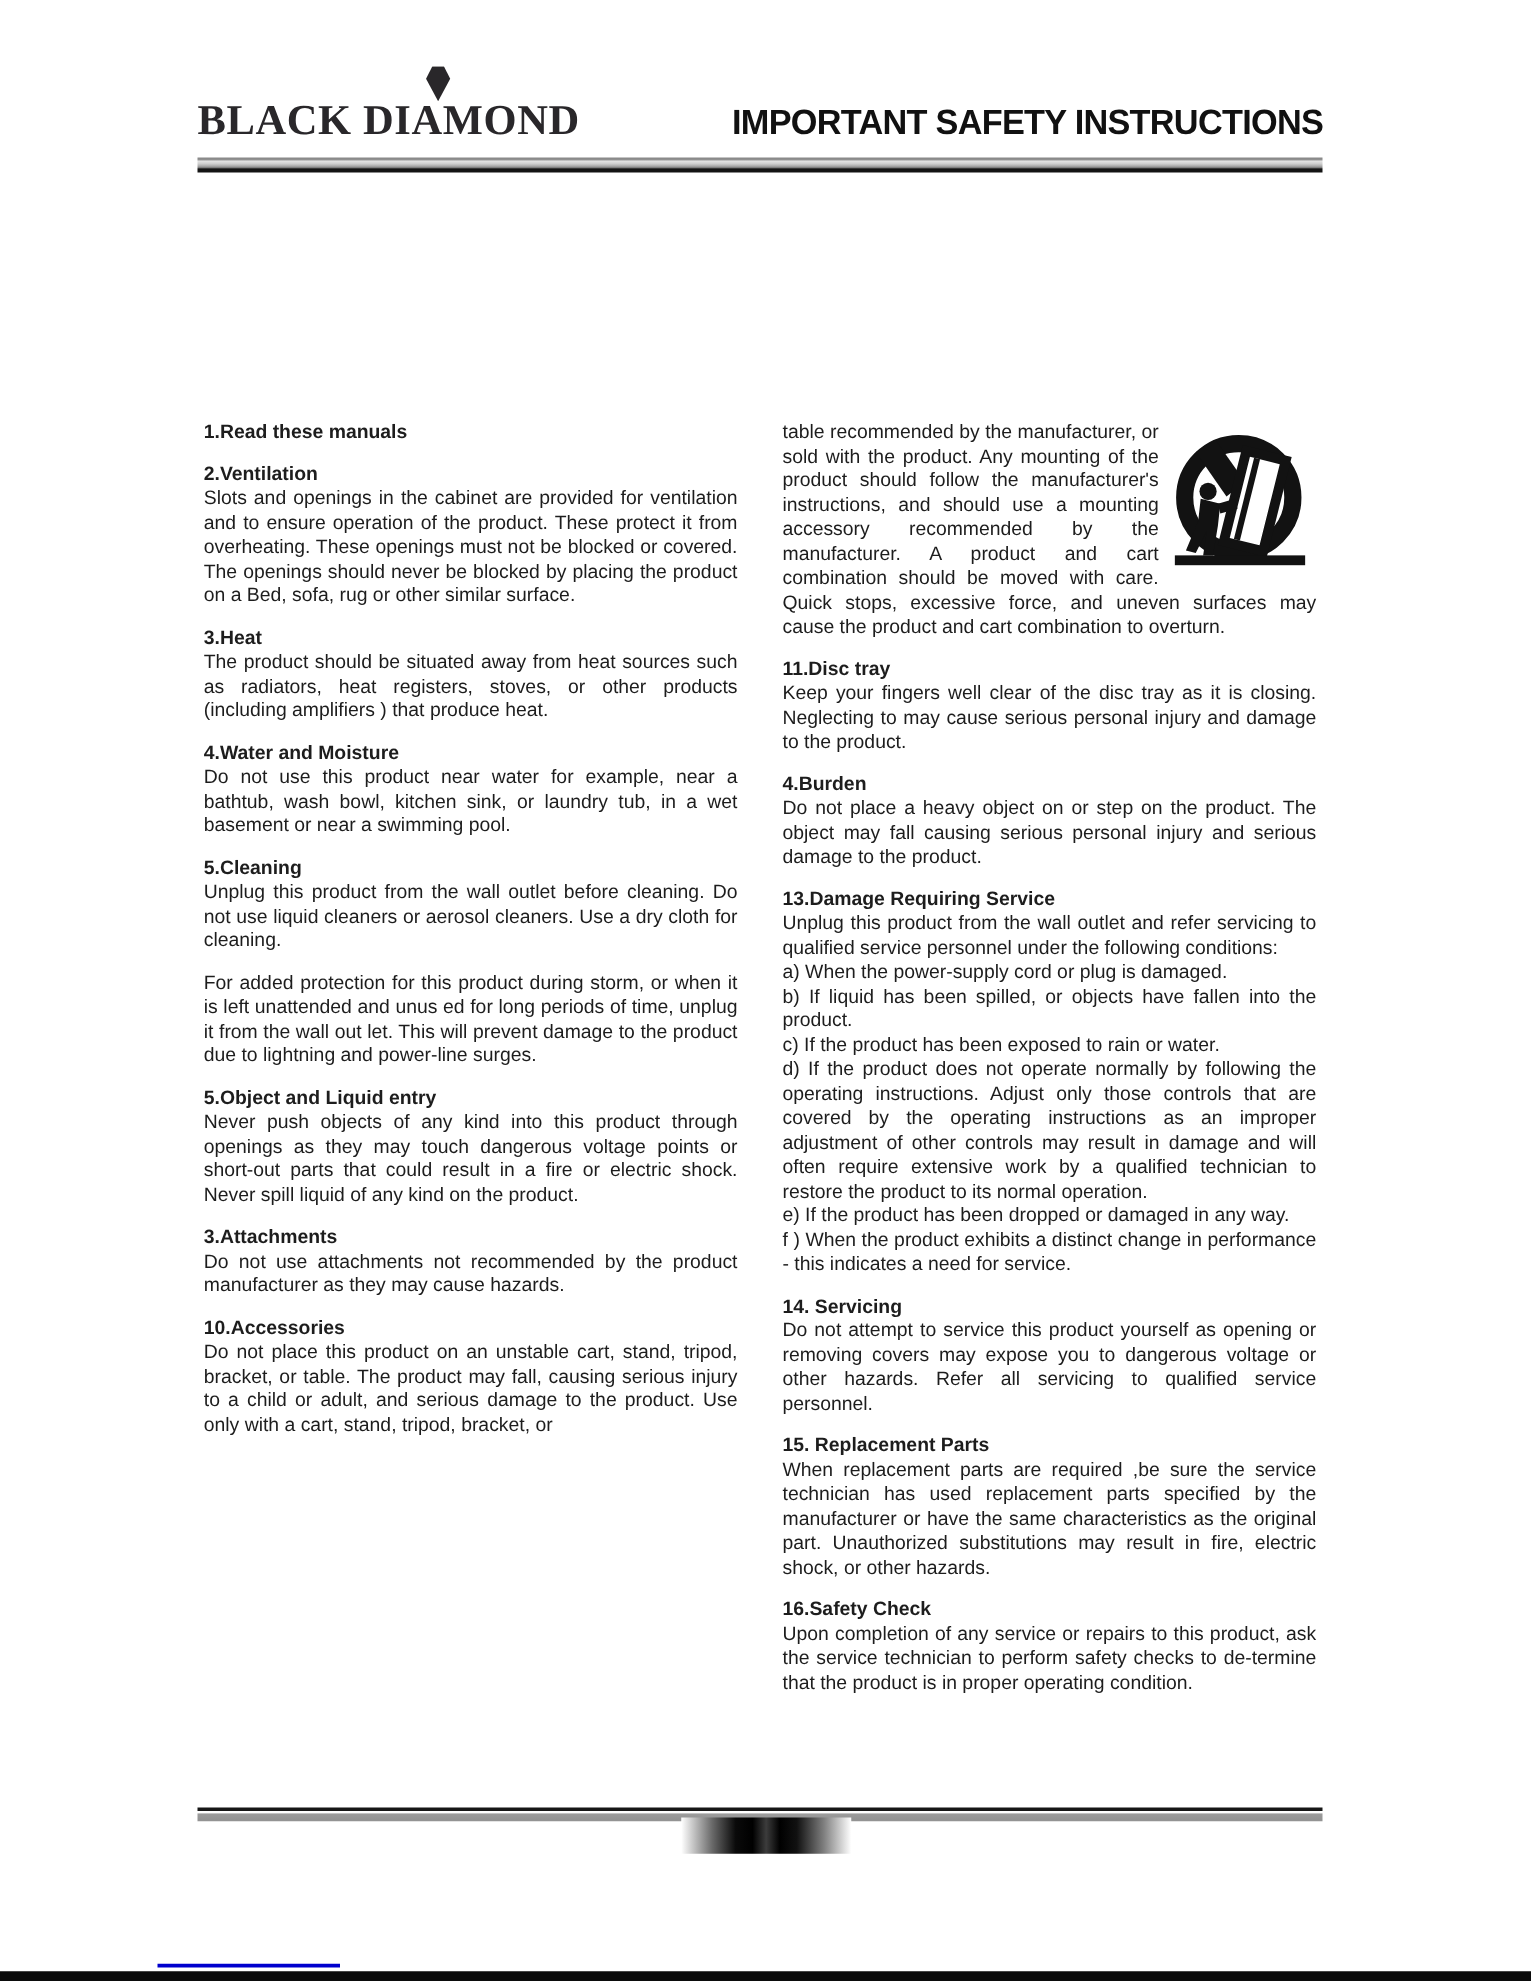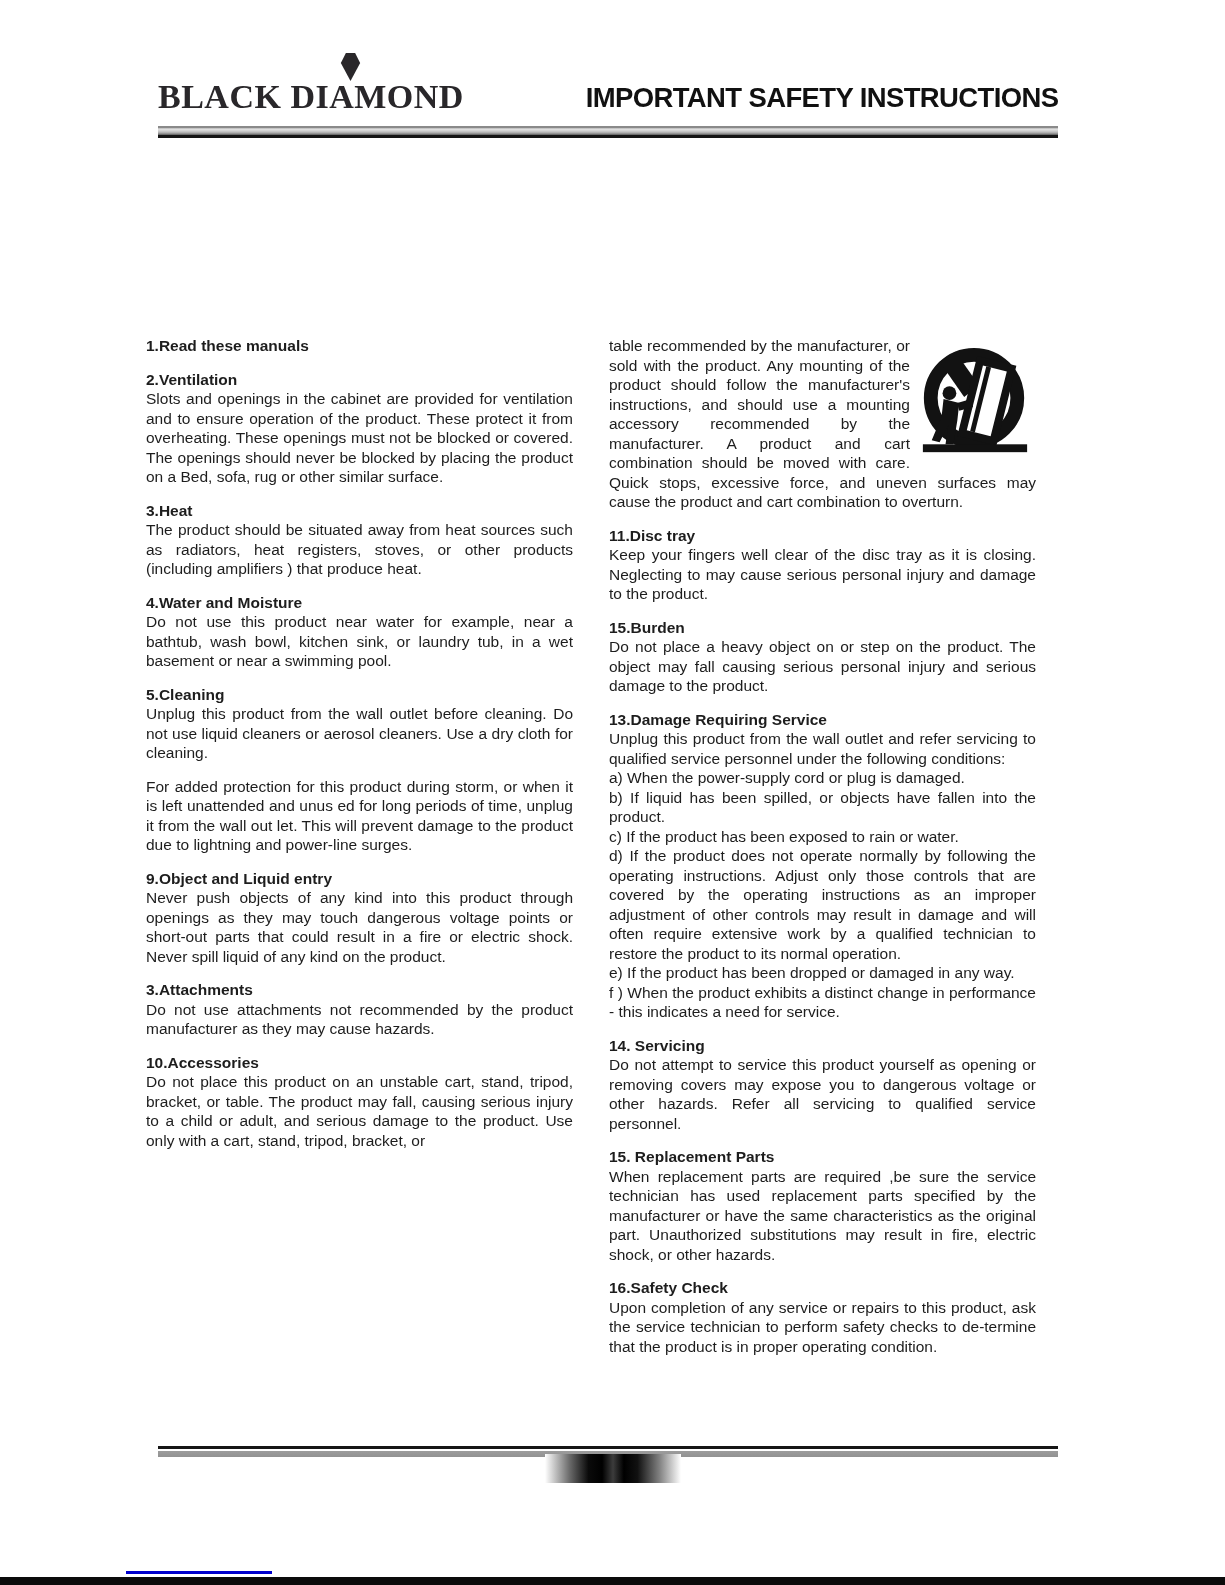--- a/index.html
+++ b/index.html
@@ -26,21 +26,21 @@
   .header-rule {
     position:absolute; top:126px; left:158px; width:900px; height:12px;
     background:linear-gradient(to bottom,
       #8a8a8a 0px, #8a8a8a 1.5px,
       #e3e3e3 3px, #cfcfcf 5px,
       #a8a8a8 7px, #6e6e6e 8.5px,
       #141414 9px, #141414 12px);
   }
   
   .columns {
-    position:absolute; top:336px; left:146px; width:890px;
+    position:absolute; top:336px; left:163px; width:890px;
     display:flex; gap:36px;
     font-size:15.5px; line-height:19.5px; text-align:justify;
   }
   .col { width:427px; }
   .section { margin:0 0 14px 0; }
   .heading { font-weight:bold; margin:0; }
   .body { margin:0; white-space:pre-line; }
   
   .cart-float { float:right; width:122px; height:134px; margin-left:4px; position:relative; }
   .cart-float svg { position:absolute; top:6px; left:2px; }
@@ -97,21 +97,21 @@
       <div class="section">
         <p class="heading">5.Cleaning</p>
         <p class="body">Unplug this product from the wall outlet before cleaning. Do not use liquid cleaners or aerosol cleaners. Use a dry cloth for cleaning.</p>
       </div>
       <div class="section">
       </div>
       <div class="section">
         <p class="body">For added protection for this product during storm, or when it is left unattended and unus ed for long periods of time, unplug it from the wall out let. This will prevent damage to the product due to lightning and power-line surges.</p>
       </div>
       <div class="section">
-        <p class="heading">9.Object and Liquid entry</p>
+        <p class="heading">5.Object and Liquid entry</p>
         <p class="body">Never push objects of any kind into this product through openings as they may touch dangerous voltage points or short-out parts that could result in a fire or electric shock. Never spill liquid of any kind on the product.</p>
       </div>
       <div class="section">
         <p class="heading">3.Attachments</p>
         <p class="body">Do not use attachments not recommended by the product manufacturer as they may cause hazards.</p>
       </div>
       <div class="section">
         <p class="heading">10.Accessories</p>
         <p class="body">Do not place this product on an unstable cart, stand, tripod, bracket, or table. The product may fall, causing serious injury to a child or adult, and serious damage to the product. Use only with a cart, stand, tripod, bracket, or</p>
       </div>
@@ -133,21 +133,21 @@
             <rect x="7" y="104" width="106" height="8" fill="#121212"></rect>
           </svg>
         </span>
         <p class="body">table recommended by the manufacturer, or sold with the product. Any mounting of the product should follow the manufacturer's instructions, and should use a mounting accessory recommended by the manufacturer. A product and cart combination should be moved with care. Quick stops, excessive force, and uneven surfaces may cause the product and cart combination to overturn.</p>
       </div>
       <div class="section">
         <p class="heading">11.Disc tray</p>
         <p class="body">Keep your fingers well clear of the disc tray as it is closing. Neglecting to may cause serious personal injury and damage to the product.</p>
       </div>
       <div class="section">
-        <p class="heading">15.Burden</p>
+        <p class="heading">4.Burden</p>
         <p class="body">Do not place a heavy object on or step on the product. The object may fall causing serious personal injury and serious damage to the product.</p>
       </div>
       <div class="section">
         <p class="heading">13.Damage Requiring Service</p>
         <p class="body">Unplug this product from the wall outlet and refer servicing to qualified service personnel under the following conditions:
 a) When the power-supply cord or plug is damaged.
 b) If liquid has been spilled, or objects have fallen into the product.
 c) If the product has been exposed to rain or water.
 d) If the product does not operate normally by following the operating instructions. Adjust only those controls that are covered by the operating instructions as an improper adjustment of other controls may result in damage and will often require extensive work by a qualified technician to restore the product to its normal operation.
 e) If the product has been dropped or damaged in any way.

